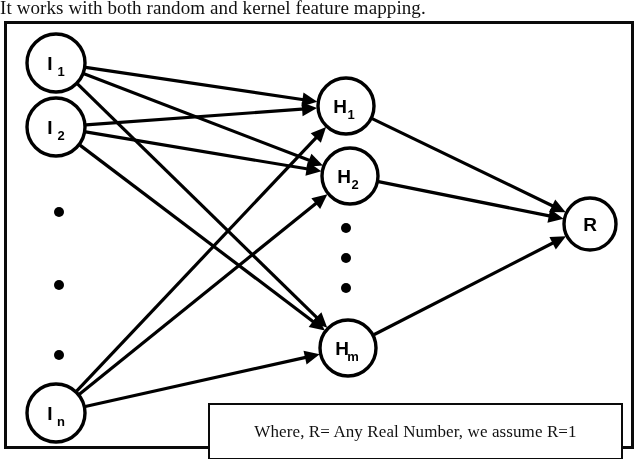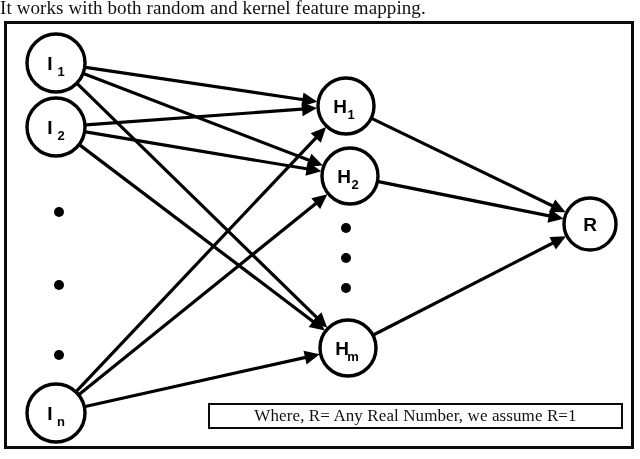--- a/index.html
+++ b/index.html
@@ -60,21 +60,21 @@
     font-weight: bold;
     font-size: 13px;
     fill: #000000;
   }
 
   #note-box {
     position: absolute;
     left: 208px;
     top: 403px;
     width: 415px;
-    height: 26px;
+    height: 57px;
     border: 2px solid #0a0a0a;
     box-sizing: border-box;
     background: #ffffff;
     display: flex;
     align-items: center;
     justify-content: center;
   }
   #note-box-text {
     font-family: "Liberation Serif", serif;
     font-size: 17px;

